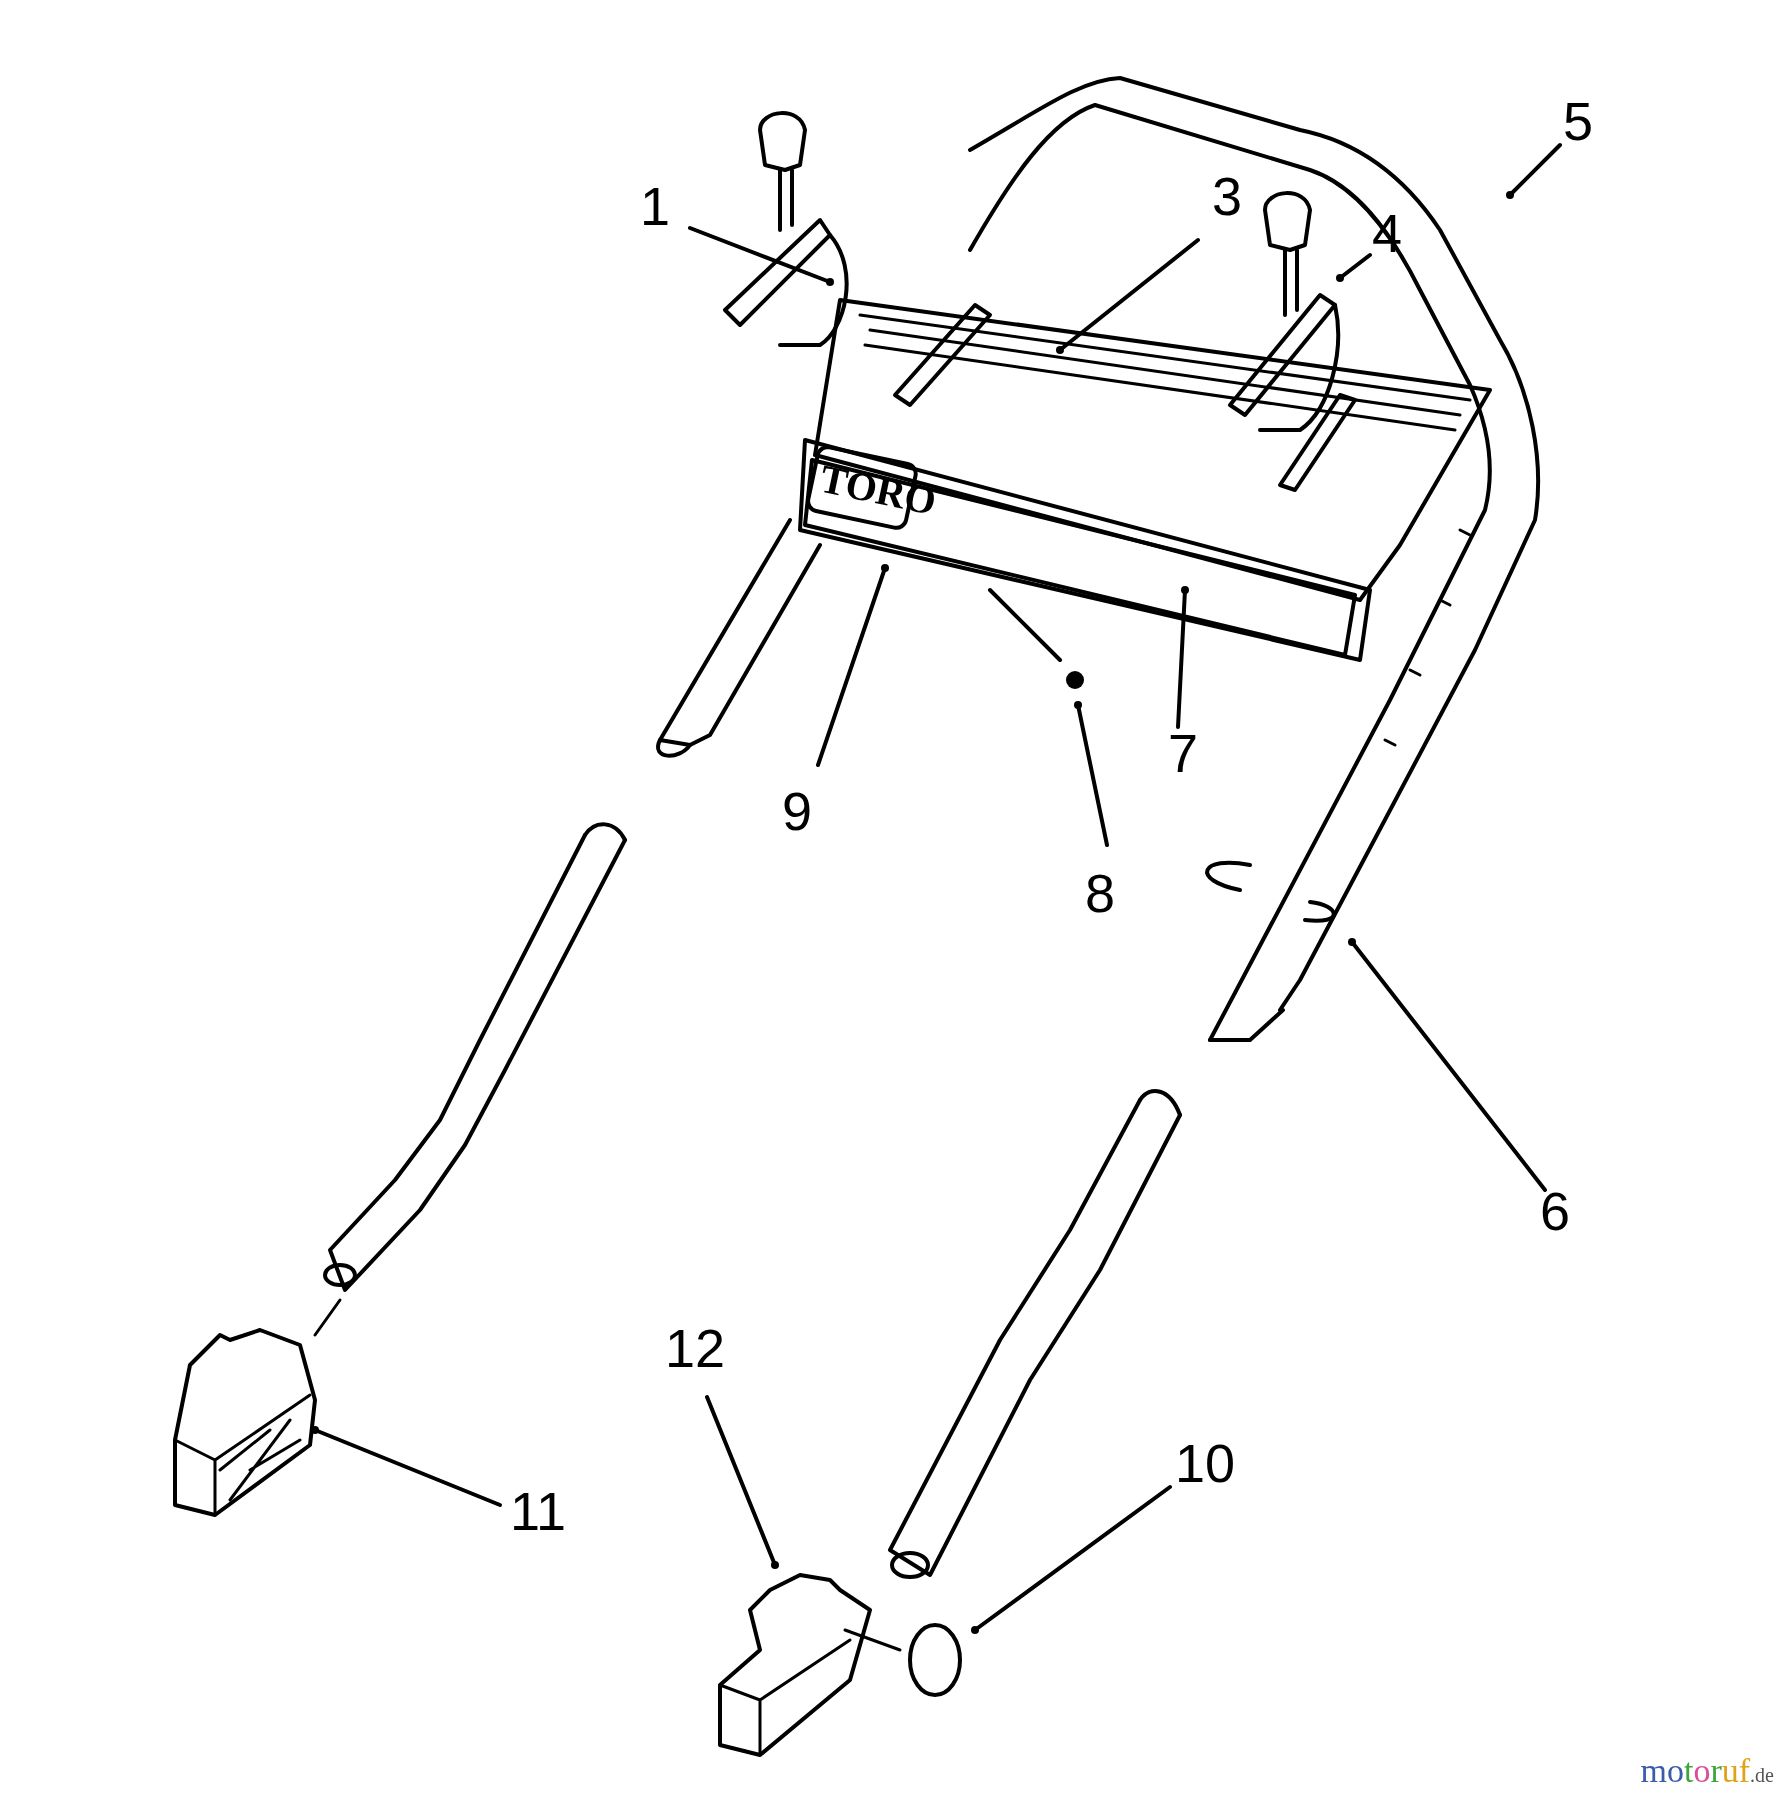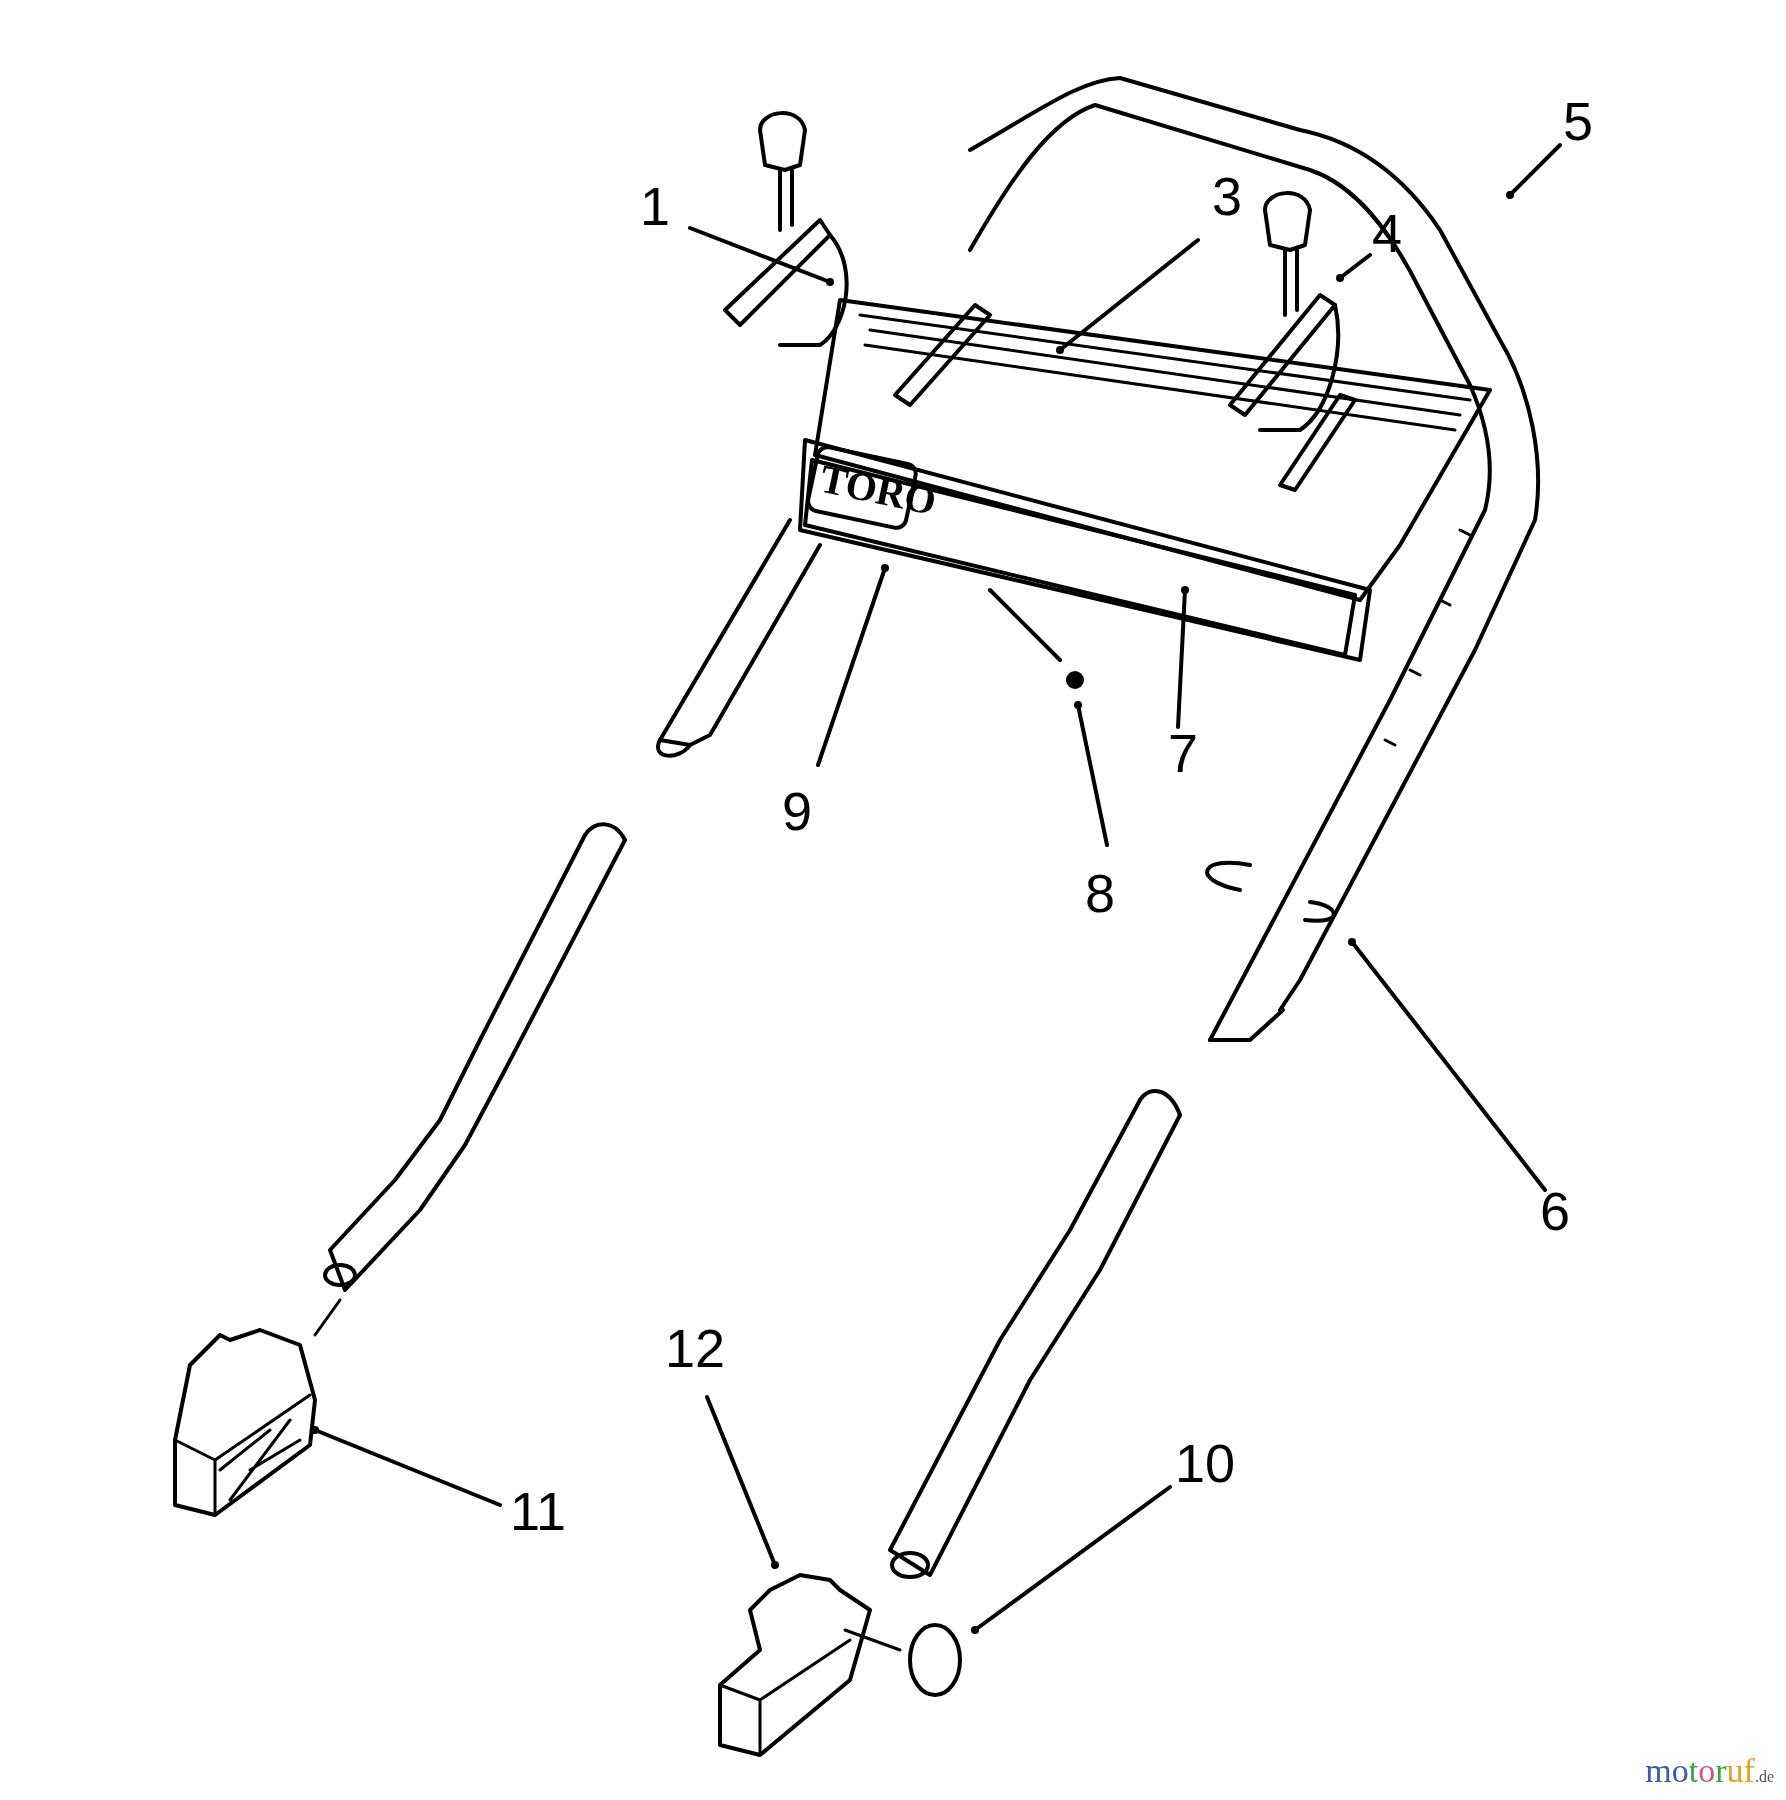--- a/index.html
+++ b/index.html
@@ -5,21 +5,21 @@
   html, body { margin: 0; padding: 0; background: #ffffff; }
   body { width: 1786px; height: 1800px; position: relative; overflow: hidden; font-family: "Liberation Sans", sans-serif; }
   #diagram { position: absolute; left: 0; top: 0; width: 1786px; height: 1800px; }
   .callout { font-family: "Liberation Sans", sans-serif; font-size: 54px; fill: #000; }
   .stroke { fill: none; stroke: #000; stroke-width: 4; stroke-linecap: round; stroke-linejoin: round; }
   .thin { fill: none; stroke: #000; stroke-width: 3; stroke-linecap: round; stroke-linejoin: round; }
   .leader { stroke: #000; stroke-width: 4; stroke-linecap: round; }
   .dot { fill: #000; }
   .toro { font-family: "Liberation Serif", serif; font-weight: bold; font-size: 40px; fill: #000; }
   #watermark { position: absolute; right: 12px; bottom: 10px; font-family: "Liberation Serif", serif; font-size: 34px; letter-spacing: 0px; }
-  #watermark .sfx { font-size: 16px; color: #555; text-align: center; }
+  #watermark .sfx { font-size: 20px; color: #555; text-align: center; }
 </style>
 </head>
 <body>
 
 <svg id="diagram" viewBox="0 0 1786 1800" xmlns="http://www.w3.org/2000/svg">
 
   <g>
     <path class="stroke" d="M970,150 C1040,110 1080,80 1120,78 L1300,130 C1350,140 1400,170 1440,230 L1500,340 C1530,390 1545,460 1535,520 L1475,650 L1300,980 L1280,1010"></path>
     <path class="stroke" d="M970,250 C1010,180 1050,120 1095,105 L1310,170 C1355,185 1390,230 1420,290 L1470,385 C1490,430 1495,470 1485,510 L1390,700 L1210,1040"></path>
     <path class="stroke" d="M1283,1010 L1250,1040 L1210,1040"></path>

